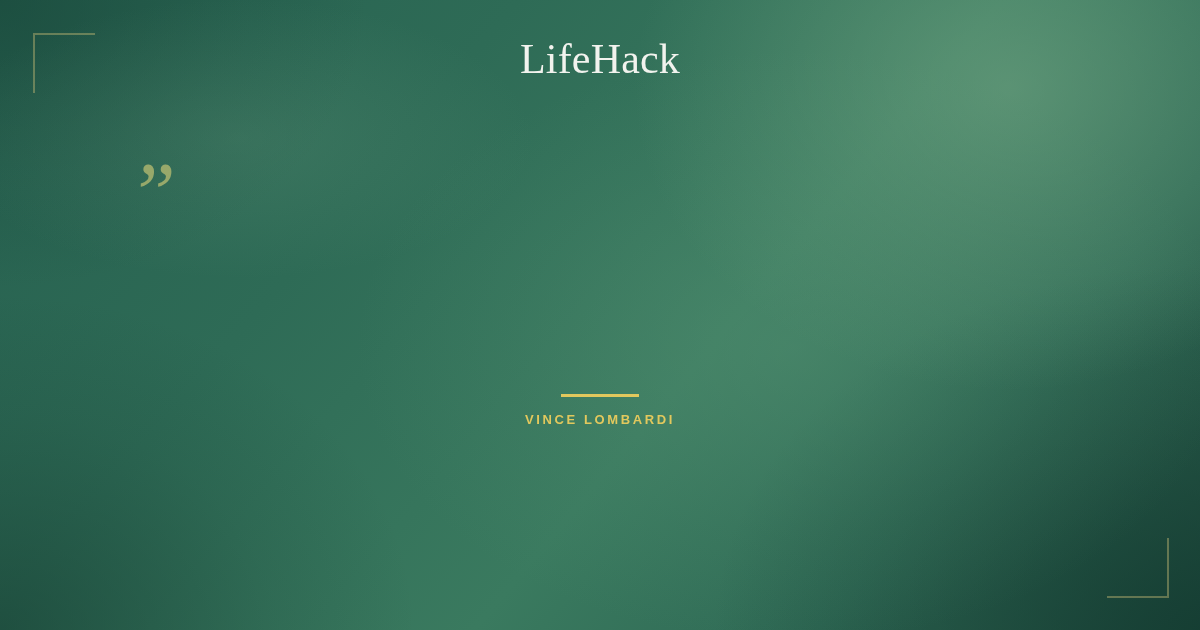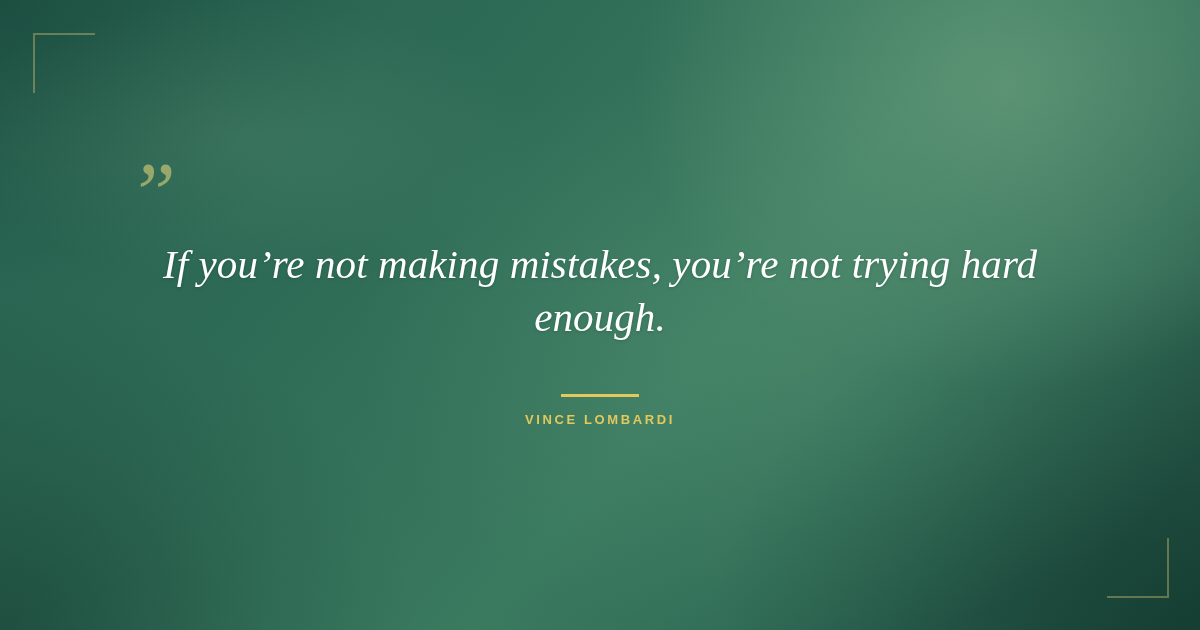--- a/index.html
+++ b/index.html
@@ -132,26 +132,24 @@
   }
 </style>
 </head>
 <body>
 
 <div id="card">
 
   <div class="corner tl"></div>
   <div class="corner br"></div>
 
+  <div id="brand">LifeHack</div>
 
   <div id="quote-mark">”</div>
 
-  <div id="quote-wrap">
-    <p id="quote-text">If you’re not making mistakes, you’re not trying hard enough.</p>
-  </div>
 
   <div id="divider-wrap">
     <span id="divider"></span>
   </div>
 
   <div id="author">VINCE LOMBARDI</div>
 
 </div>
 
 </body></html>

